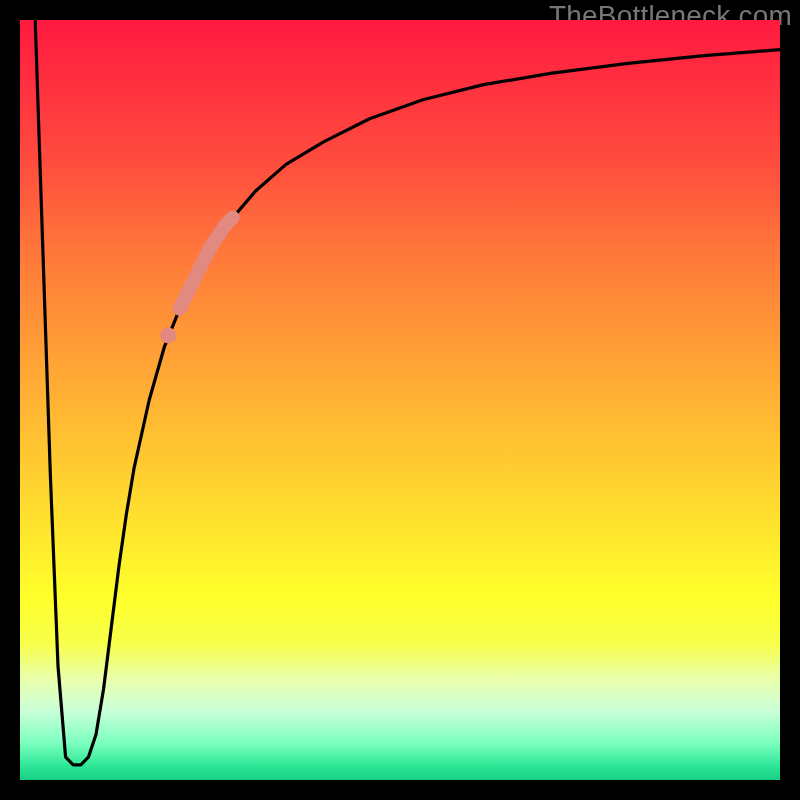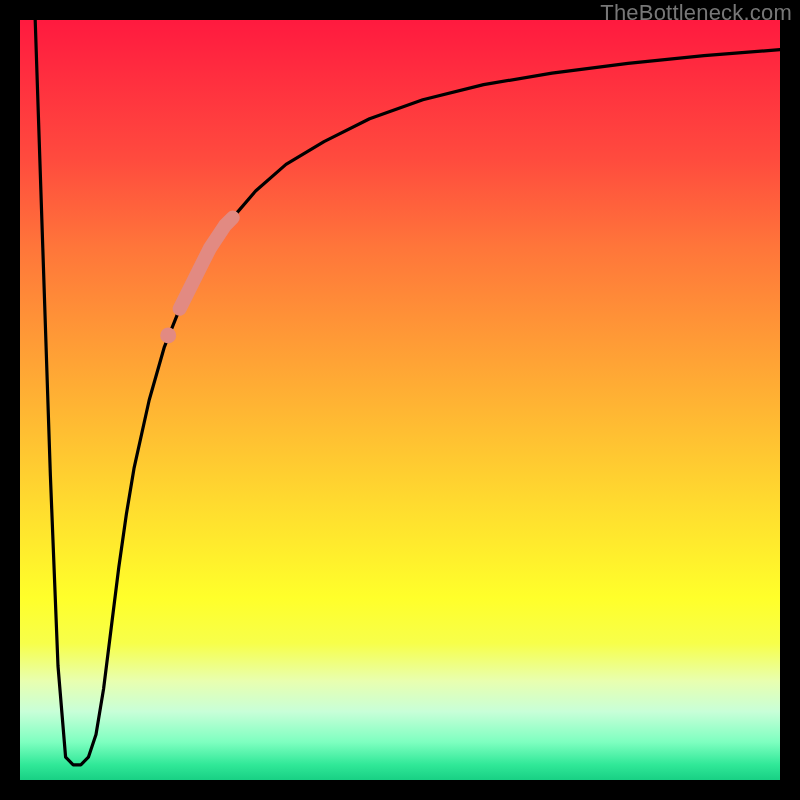--- a/index.html
+++ b/index.html
@@ -38,21 +38,21 @@
       #c8ffd8 91%,
       #7effc0 95%,
       #30e898 98%,
       #18d084 100%);
   }
   .watermark {
     position: absolute;
     top: 0px;
     right: 8px;
     color: #777;
-    font-size: 22px;
+    font-size: 28px;
     font-weight: 500;
     letter-spacing: 0.2px;
     user-select: none;
   }
   svg.curve {
     position: absolute;
     left: 0;
     top: 0;
     width: 760px;
     height: 760px;

